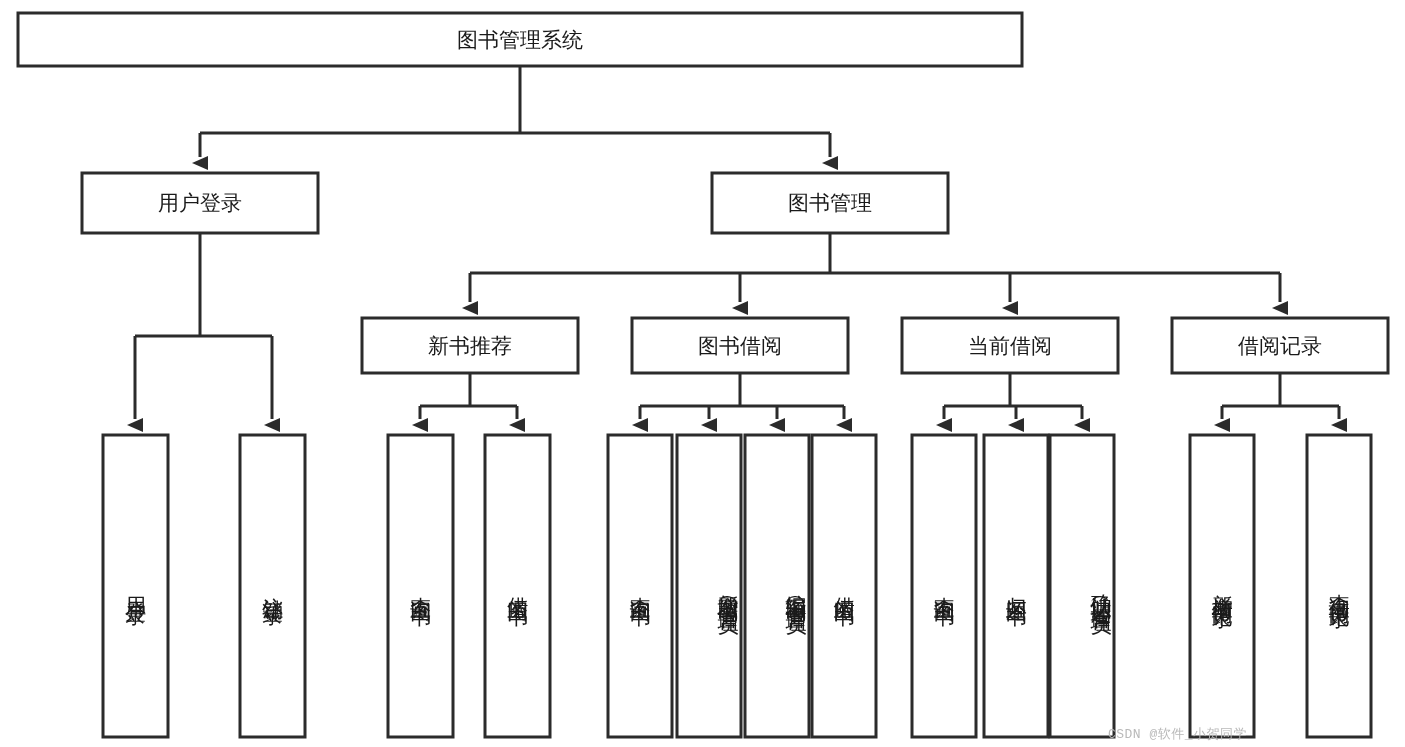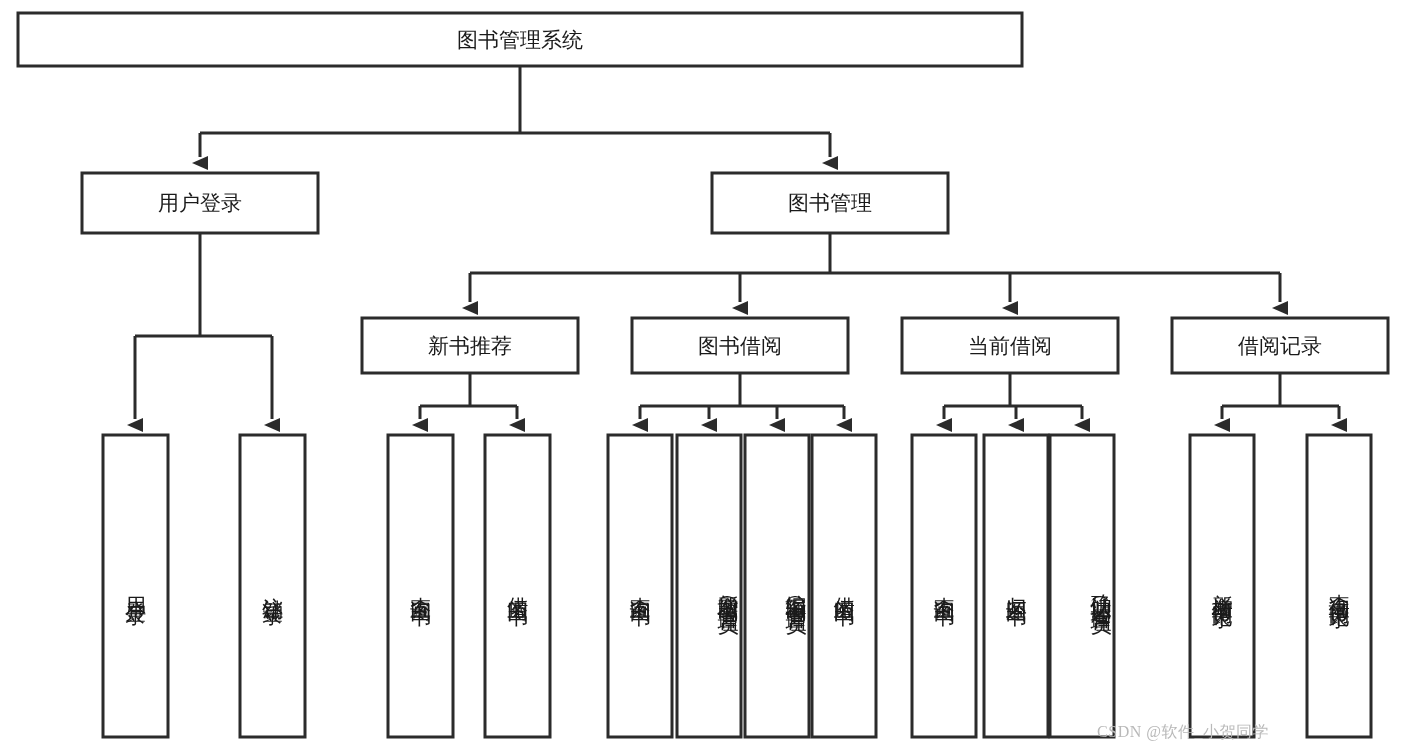--- a/index.html
+++ b/index.html
@@ -11,21 +11,20 @@
     width: 1405px;
     height: 747px;
     font-family: "DejaVu Sans", "Liberation Sans", sans-serif;
     overflow: hidden;
   }
   #diagram-root {
     position: relative;
     width: 1255px;
     height: 747px;
     background: #ffffff;
-    padding-left: 22px;
   }
   svg#tree-svg {
     position: absolute;
     top: 0;
     left: 0;
     width: 1405px;
     height: 747px;
     display: block;
   }
   .node-box {
@@ -60,22 +59,22 @@
     color: #1a1a1a;
     letter-spacing: 3px;
     white-space: nowrap;
     pointer-events: none;
     text-align: center;
   }
   .watermark {
     position: absolute;
     right: 8px;
     bottom: 4px;
-    font-family: Liberation Serif, serif;
-    font-size: 16px;
+    font-family: Liberation Mono, monospace;
+    font-size: 13px;
     color: #b9b9b9;
     letter-spacing: 0.5px;
     white-space: nowrap;
   }
 </style>
 </head>
 <body>
 
 <div id="diagram-root">
 

